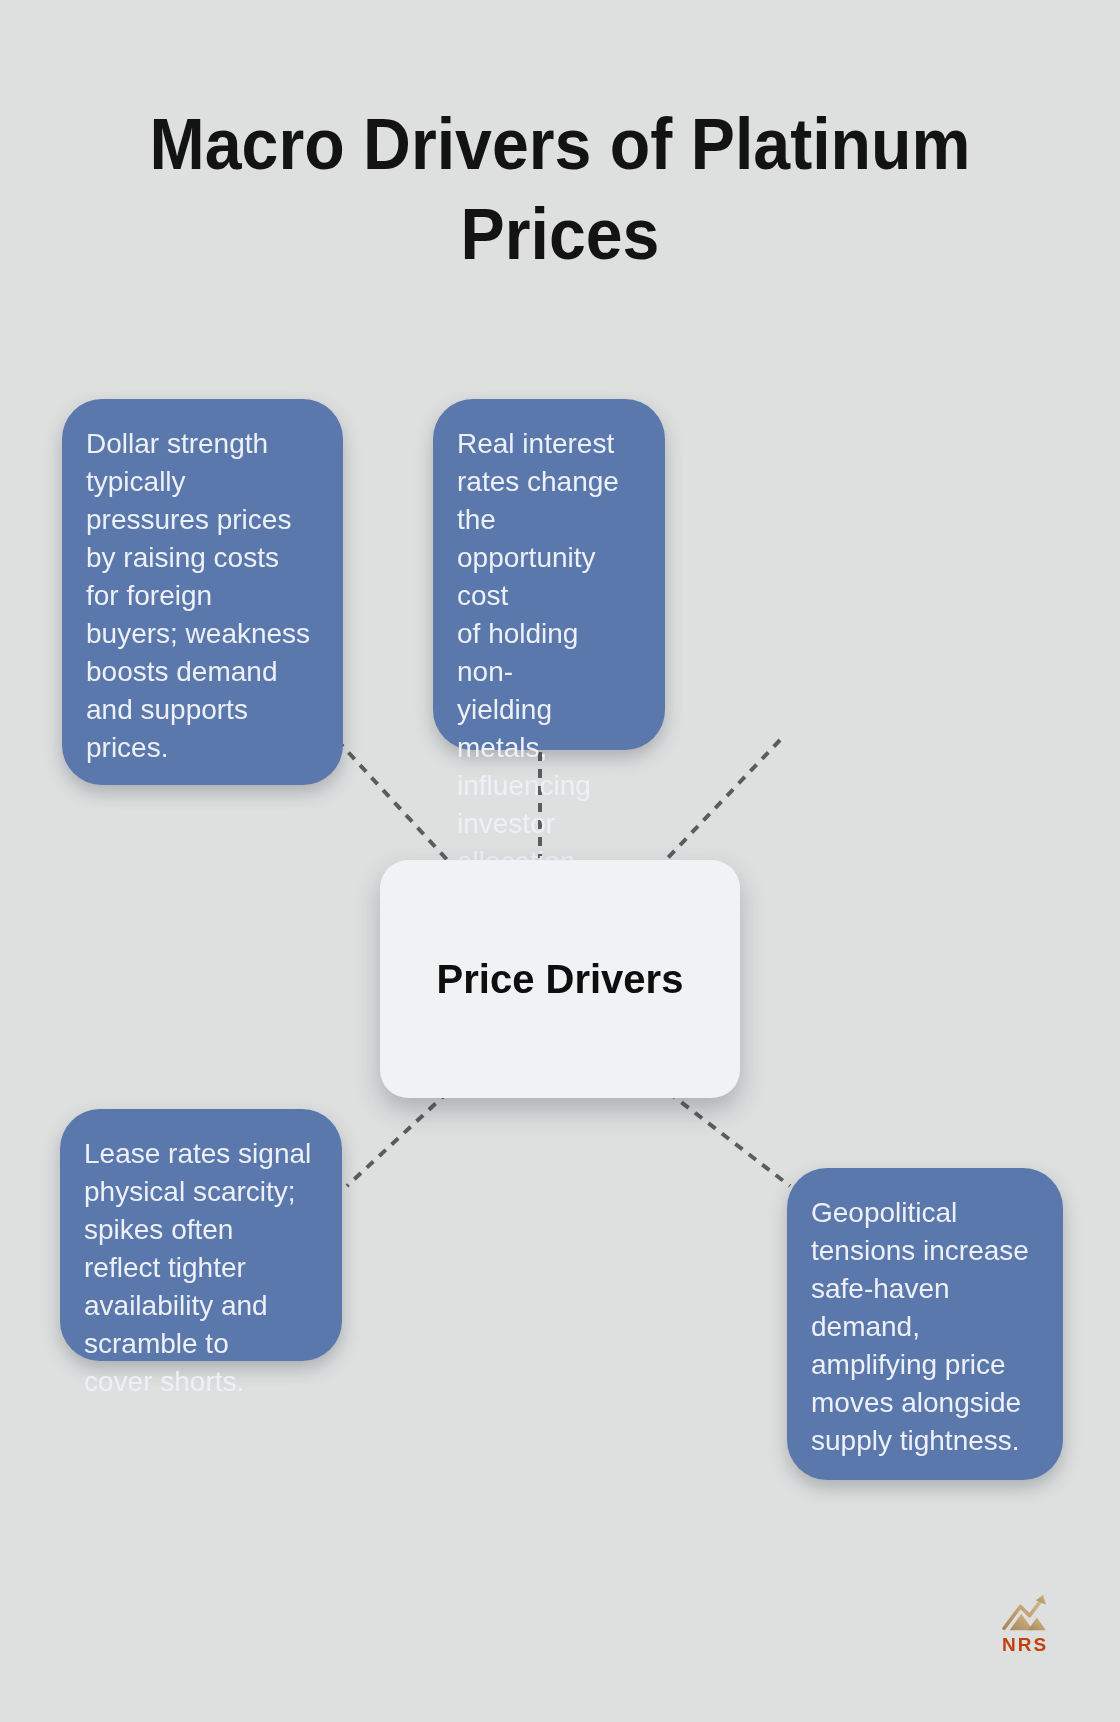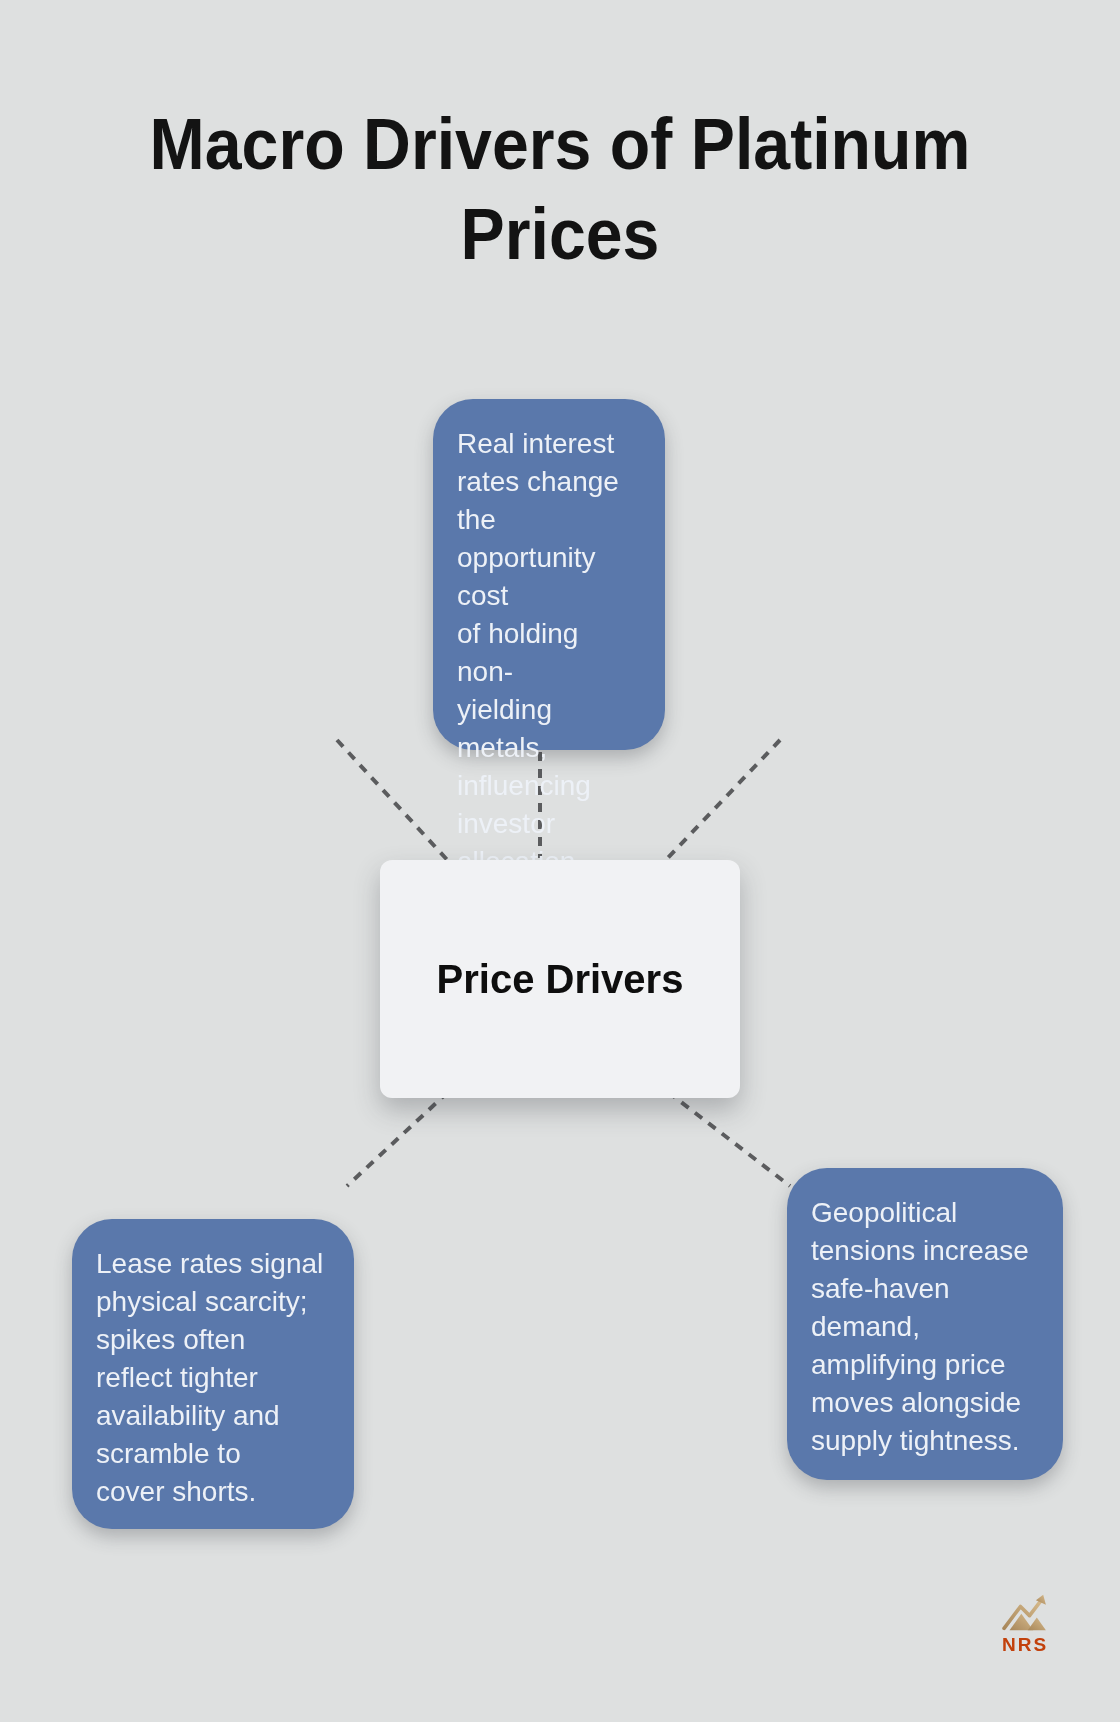--- a/index.html
+++ b/index.html
@@ -50,29 +50,29 @@
     font-size: 28px;
     line-height: 38px;
     padding: 26px 24px;
     box-sizing: border-box;
     white-space: pre-line;
   }
 
   #card-dollar    { left: 62px;  top: 399px;  width: 281px; height: 386px; }
   #card-rates     { left: 433px; top: 399px;  width: 232px; height: 351px; }
   #card-supply    { left: 782px; top: 398px;  width: 283px; height: 352px; }
-  #card-lease     { left: 60px;  top: 1219px; width: 282px; height: 310px; margin-left: 12px; }
+  #card-lease     { left: 60px;  top: 1109px; width: 282px; height: 252px; }
   #card-geo       { left: 787px; top: 1168px; width: 276px; height: 312px; }
 
   .center-node {
     position: absolute;
     left: 380px; top: 860px;
     width: 360px; height: 238px;
     background: #f1f2f4;
-    border-radius: 12px;
+    border-radius: 28px;
     box-shadow: 0 12px 26px rgba(60,64,70,0.30);
     display: flex;
     align-items: center;
     justify-content: center;
   }
   .center-node .label {
     font-size: 40px;
     font-weight: 700;
     color: #0e0e0e;
   }
@@ -101,20 +101,29 @@
 Prices</div>
 
   <svg class="connector-svg" viewBox="0 0 1120 1722" xmlns="http://www.w3.org/2000/svg">
     <line x1="337" y1="740" x2="451" y2="864"></line>
     <line x1="540" y1="752" x2="540" y2="858"></line>
     <line x1="780" y1="740" x2="662" y2="864"></line>
     <line x1="448" y1="1092" x2="347" y2="1186"></line>
     <line x1="668" y1="1092" x2="790" y2="1186"></line>
   </svg>
 
+  <div class="driver-card" id="card-dollar">Dollar strength
+typically
+pressures prices
+by raising costs
+for foreign
+buyers; weakness
+boosts demand
+and supports
+prices.</div>
 
   <div class="driver-card" id="card-rates">Real interest
 rates change the
 opportunity cost
 of holding non-
 yielding metals,
 influencing
 investor
 allocation.</div>
 

